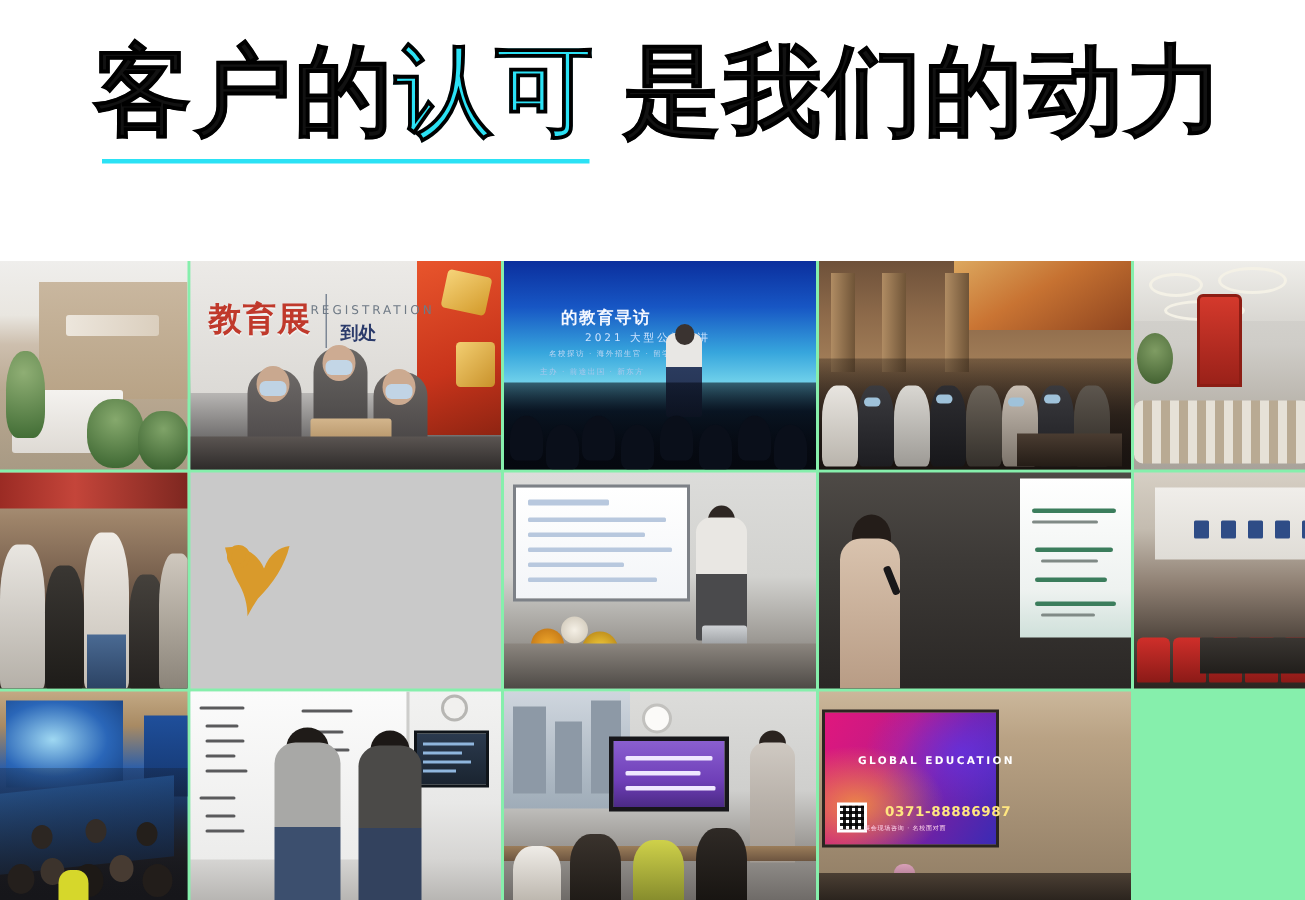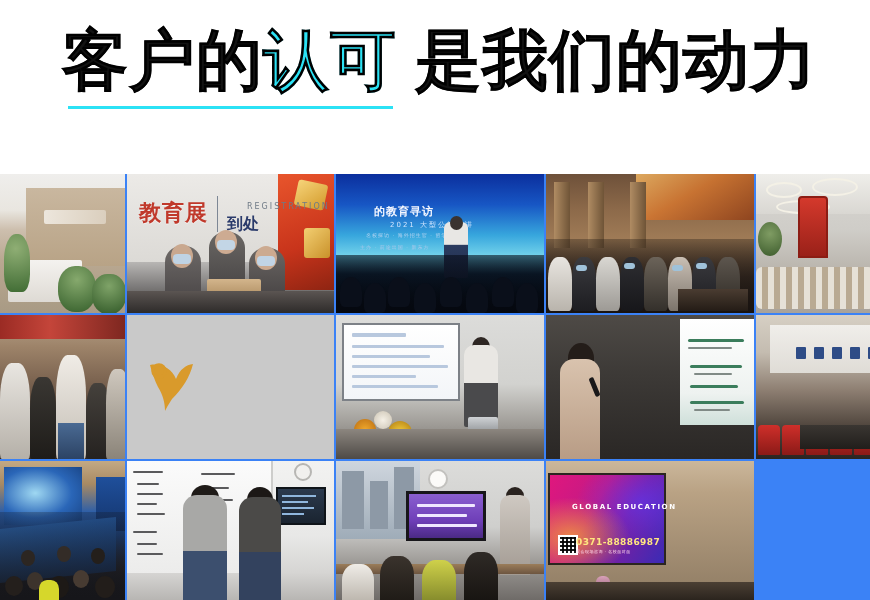--- a/index.html
+++ b/index.html
@@ -31,21 +31,21 @@
   }
 
   
   .grid {
     position:absolute; left:0; top:174px;
     width:870px; height:426px;
     display:grid;
     grid-template-columns: 125px 207px 208px 208px 122px;
     grid-template-rows: 139px 144px 143px;
     gap:2px;
-    background:#3b82f6;
+    background:#86efac;
   }
   .cell { position:relative; overflow:hidden; background:#8a8a8a; }
   .cell .t { position:absolute; font-family:"DejaVu Sans","Liberation Sans",sans-serif; white-space:nowrap; }
 
   
   .blob { position:absolute; border-radius:50%; }
   .rect { position:absolute; }
 
   
   .r1c1 { background: linear-gradient(180deg,#efeeec 0%,#e9e6e0 26%,#cdbfae 40%,#b9a891 62%,#a89a84 100%); }
@@ -63,22 +63,22 @@
   .r1c2 { background: linear-gradient(180deg,#e6e5e3 0%,#dedcd9 52%,#3d3b3c 100%); }
   .r1c2 .backwall { position:absolute; left:0; top:0; width:152px; height:88px; background:linear-gradient(180deg,#eceae7,#dcdad6); }
   .r1c2 .orange { position:absolute; right:0; top:0; width:56px; height:116px;
     background:linear-gradient(160deg,#e8552c,#c8341b 60%,#8e2412); }
   .r1c2 .gold1 { position:absolute; right:8px; top:8px; width:30px; height:26px;
     background:linear-gradient(135deg,#f6d47a,#d39a2a); transform:rotate(12deg); border-radius:3px; }
   .r1c2 .gold2 { position:absolute; right:4px; top:54px; width:26px; height:30px;
     background:linear-gradient(135deg,#f3cf72,#c9912a); border-radius:3px; }
   .r1c2 .edu { left:12px; top:24px; font-size:22px; font-weight:bold; color:#c0392b; letter-spacing:1px;
     text-shadow:0 1px 0 rgba(255,255,255,.5); }
-  .r1c2 .reg { left:80px; top:28px; font-size:8px; color:#6f7a86; letter-spacing:2px;margin-left:40px; }
-  .r1c2 .daochu { left:100px; top:40px; font-size:16px; font-weight:bold; color:#2b3b6b; }
+  .r1c2 .reg { left:80px; top:28px; font-size:8px; color:#6f7a86; letter-spacing:2px; }
+  .r1c2 .daochu { left:100px; top:40px; font-size:12px; font-weight:bold; color:#2b3b6b; }
   .r1c2 .divider { position:absolute; left:90px; top:22px; width:1px; height:36px; background:#7d8795; }
   .r1c2 .h1 { left:38px; top:72px; width:36px; height:60px; background:linear-gradient(180deg,#6e6a68,#474344); border-radius:16px 16px 4px 4px; }
   .r1c2 .h2 { left:82px; top:58px; width:36px; height:74px; background:linear-gradient(180deg,#6a6764,#3f3c3d); border-radius:16px 16px 4px 4px; }
   .r1c2 .h3 { left:122px; top:74px; width:36px; height:58px; background:linear-gradient(180deg,#6b6663,#423f40); border-radius:16px 16px 4px 4px; }
   .r1c2 .f1 { left:44px; top:70px; width:22px; height:24px; background:#c9a88f; border-radius:50%; }
   .r1c2 .f2 { left:88px; top:56px; width:22px; height:24px; background:#cdab92; border-radius:50%; }
   .r1c2 .f3 { left:128px; top:72px; width:22px; height:24px; background:#ccaa90; border-radius:50%; }
   .r1c2 .m1 { left:46px; top:80px; width:18px; height:10px; background:#bfd3e4; border-radius:4px; }
   .r1c2 .m2 { left:90px; top:66px; width:18px; height:10px; background:#c3d6e6; border-radius:4px; }
   .r1c2 .m3 { left:130px; top:82px; width:18px; height:10px; background:#c1d4e5; border-radius:4px; }
@@ -245,21 +245,21 @@
   .r3c5 { background: linear-gradient(180deg,#cbb79b 0%,#b9a284 22%,#8d7a62 100%); }
   .r3c5 .led { position:absolute; left:2px; top:12px; width:118px; height:92px;
     background:
       radial-gradient(ellipse at 18% 70%,rgba(255,190,40,.65),transparent 45%),
       radial-gradient(ellipse at 80% 30%,rgba(90,60,255,.55),transparent 50%),
       linear-gradient(120deg,#e0177d 0%,#c21a86 38%,#7b1fa2 62%,#3a2bb5 100%);
     border:2px solid #2b2520; }
   .r3c5 .ge { left:22px; top:28px; font-size:7px; font-weight:bold; color:#ffffff; letter-spacing:1.6px; }
   .r3c5 .cn2 { left:14px; top:38px; font-size:20px; font-weight:bold; color:#ffffff;
     letter-spacing:1px; text-shadow:0 1px 2px rgba(0,0,0,.45); }
-  .r3c5 .ph { left:26px; top:62px; font-size:9px; font-weight:bold; color:#ffe680; letter-spacing:.4px; }
+  .r3c5 .ph { left:40px; top:62px; font-size:9px; font-weight:bold; color:#ffe680; letter-spacing:.4px; }
   .r3c5 .qr { position:absolute; left:8px; top:60px; width:20px; height:20px;
     background:
       repeating-linear-gradient(90deg,#fff 0 2px,#1b1b1b 2px 4px),
       repeating-linear-gradient(0deg,#fff 0 2px,#1b1b1b 2px 4px);
     background-blend-mode:multiply; border:2px solid #fff; }
   .r3c5 .small { left:26px; top:74px; font-size:4px; color:#ffd5ea; letter-spacing:.5px; }
   .r3c5 .stg { position:absolute; left:0; bottom:0; width:100%; height:22px;
     background:linear-gradient(180deg,#4b3f34,#241e19); }
   .r3c5 .spk2 { position:absolute; left:50px; bottom:6px; width:14px; height:22px;
     background:linear-gradient(180deg,#d8a0b8,#7d4a62); border-radius:6px 6px 0 0; }

